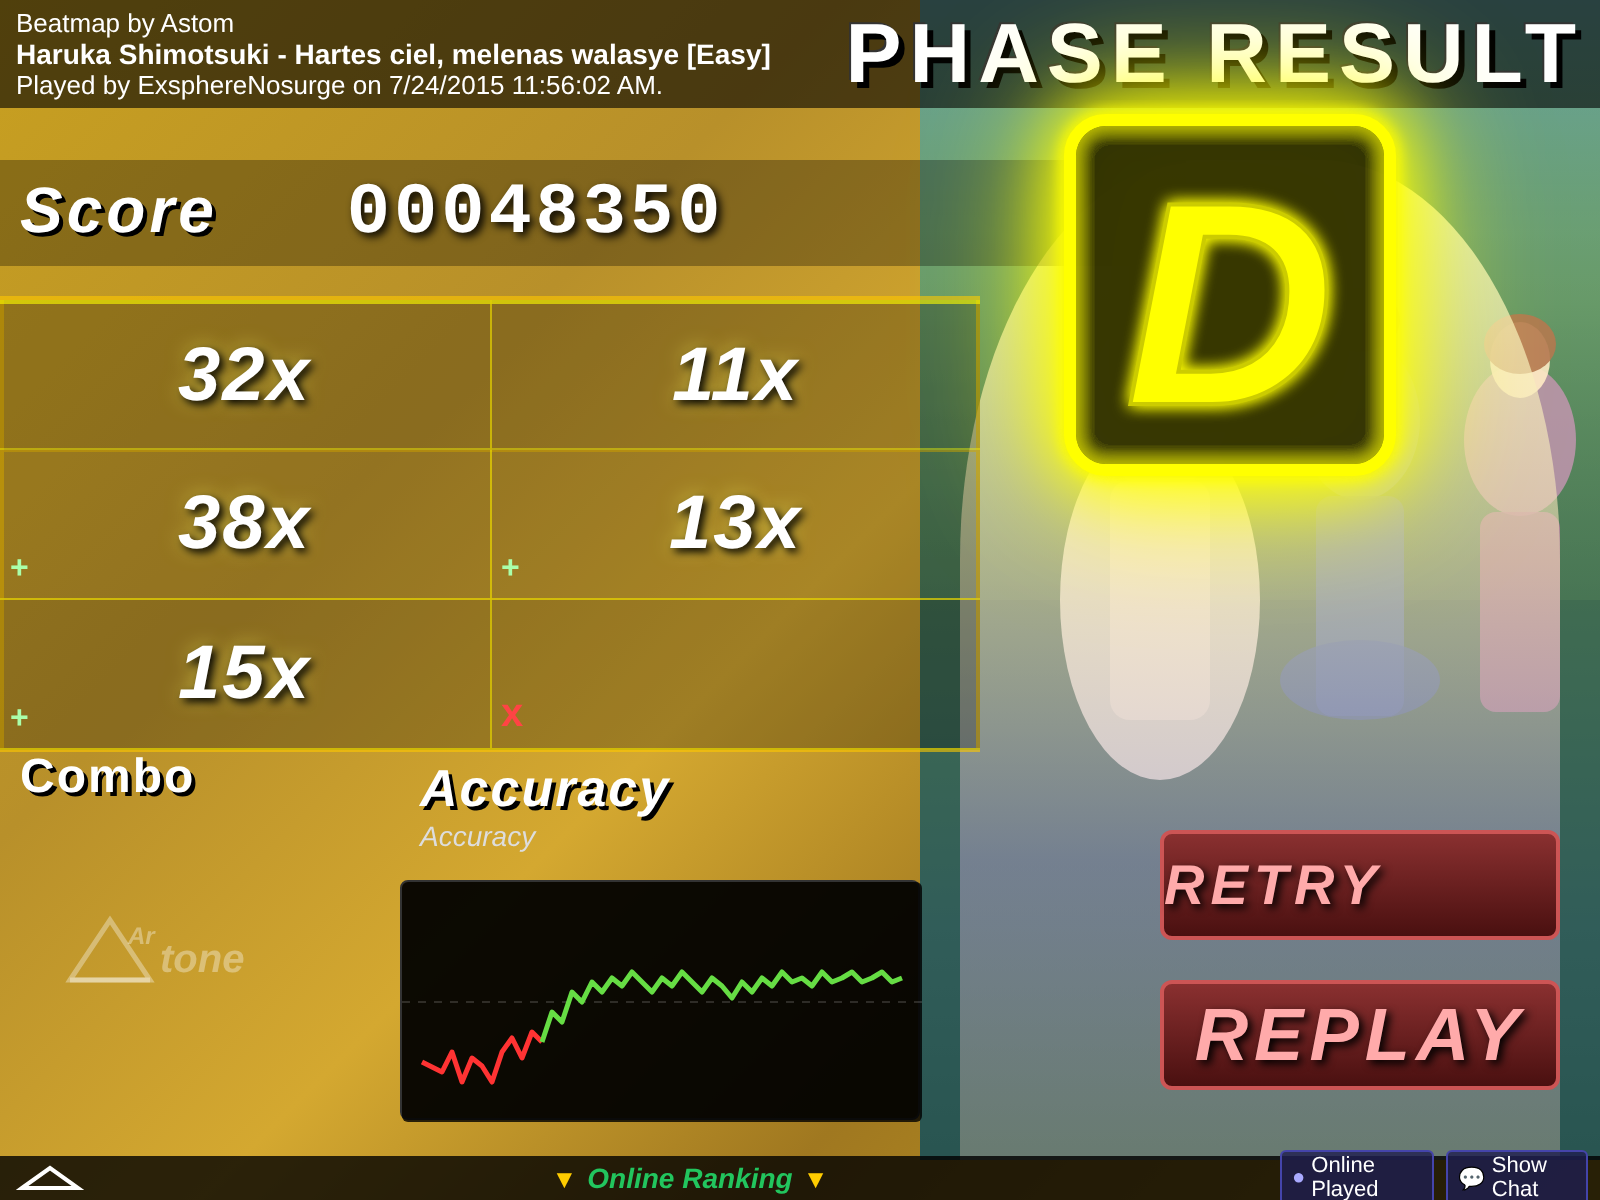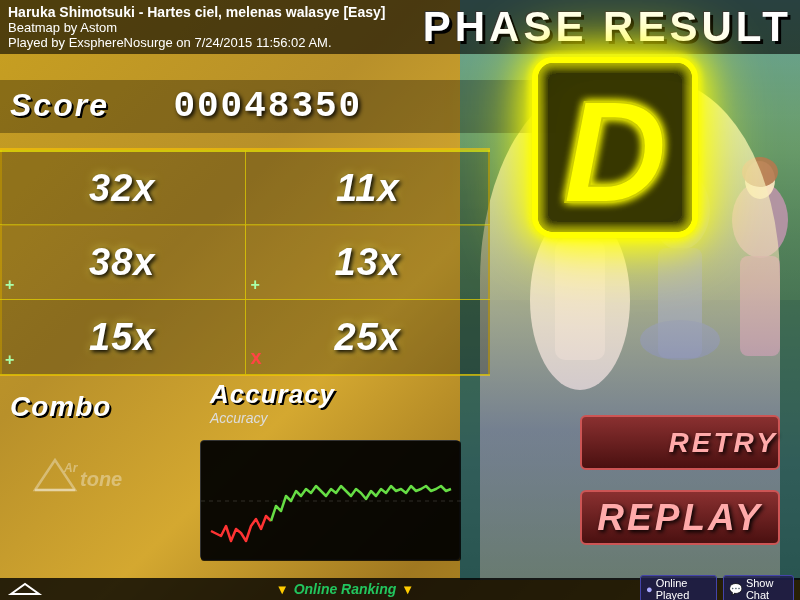--- a/index.html
+++ b/index.html
@@ -189,26 +189,25 @@
 
     #combo-section {
       position: absolute;
       top: 375px;
       left: 0;
       width: 200px;
       z-index: 10;
     }
 
     #combo-label {
-      font-size: 28px;
-      font-weight: 900;
-      color: #fff;
-      font-style: italic;
+      font-size: 24px;
+      font-weight: 900;
+      color: #fff;
       text-shadow: 2px 2px 0 #000;
-      padding: 16px 10px 0;
+      padding: 0 10px 0;
       letter-spacing: 1px;
     }
 
     #combo-value {
       font-size: 48px;
       font-weight: 900;
       color: #fff;
       font-style: italic;
       text-shadow: 2px 2px 4px #000;
       padding: 0 10px;
@@ -285,21 +284,21 @@
       position: absolute;
       top: 415px;
       right: 20px;
       width: 200px;
       height: 55px;
       background: linear-gradient(180deg, #8a3030 0%, #6a2020 50%, #4a1010 100%);
       border: 2px solid #cc5555;
       border-radius: 6px;
       display: flex;
       align-items: center;
-      justify-content: flex-end;
+      justify-content: flex-start;
       z-index: 20;
       cursor: pointer;
     }
 
     #retry-label {
       font-size: 28px;
       font-weight: 900;
       color: #ffaaaa;
       letter-spacing: 3px;
       text-shadow: 2px 2px 4px #000;
@@ -479,22 +478,22 @@
     </defs>
 
     <rect x="15" y="10" width="160" height="175" rx="18" ry="18" fill="rgba(0,0,0,0.4)" stroke="#ffff00" stroke-width="6" filter="url(#glow)"></rect>
 
     <text x="95" y="152" text-anchor="middle" font-family="Arial Black, Arial, sans-serif" font-size="145" font-weight="900" font-style="italic" fill="#ffff00" filter="url(#glow)" stroke="#cccc00" stroke-width="2">D</text>
   </svg>
 </div>
 
 <div id="header">
   <div id="song-info">
+    <div>Beatmap by Astom</div>
     <div id="song-title">Haruka Shimotsuki - Hartes ciel, melenas walasye [Easy]</div>
-    <div>Beatmap by Astom</div>
     <div>Played by ExsphereNosurge on 7/24/2015 11:56:02 AM.</div>
   </div>
   <div id="phase-result-title">PHASE RESULT</div>
 </div>
 
 <div id="score-section">
   <span id="score-label">Score</span>
   <span id="score-value">00048350</span>
 </div>
 
@@ -526,21 +525,20 @@
     </div>
   </div>
 
   <div class="stats-row">
     <div class="stat-cell">
       <span class="stat-icon">+</span>
       <span class="stat-value">15x</span>
     </div>
     <div class="stat-cell">
       <span class="stat-icon red" style="color:#ff4444;font-size:20px;">x</span>
-      <span class="stat-value">25x</span>
     </div>
   </div>
 </div>
 
 <div id="combo-section">
   <div id="combo-label">Combo</div>
 </div>
 
 <div id="accuracy-section">
   <div id="accuracy-label-header">Accuracy</div>

